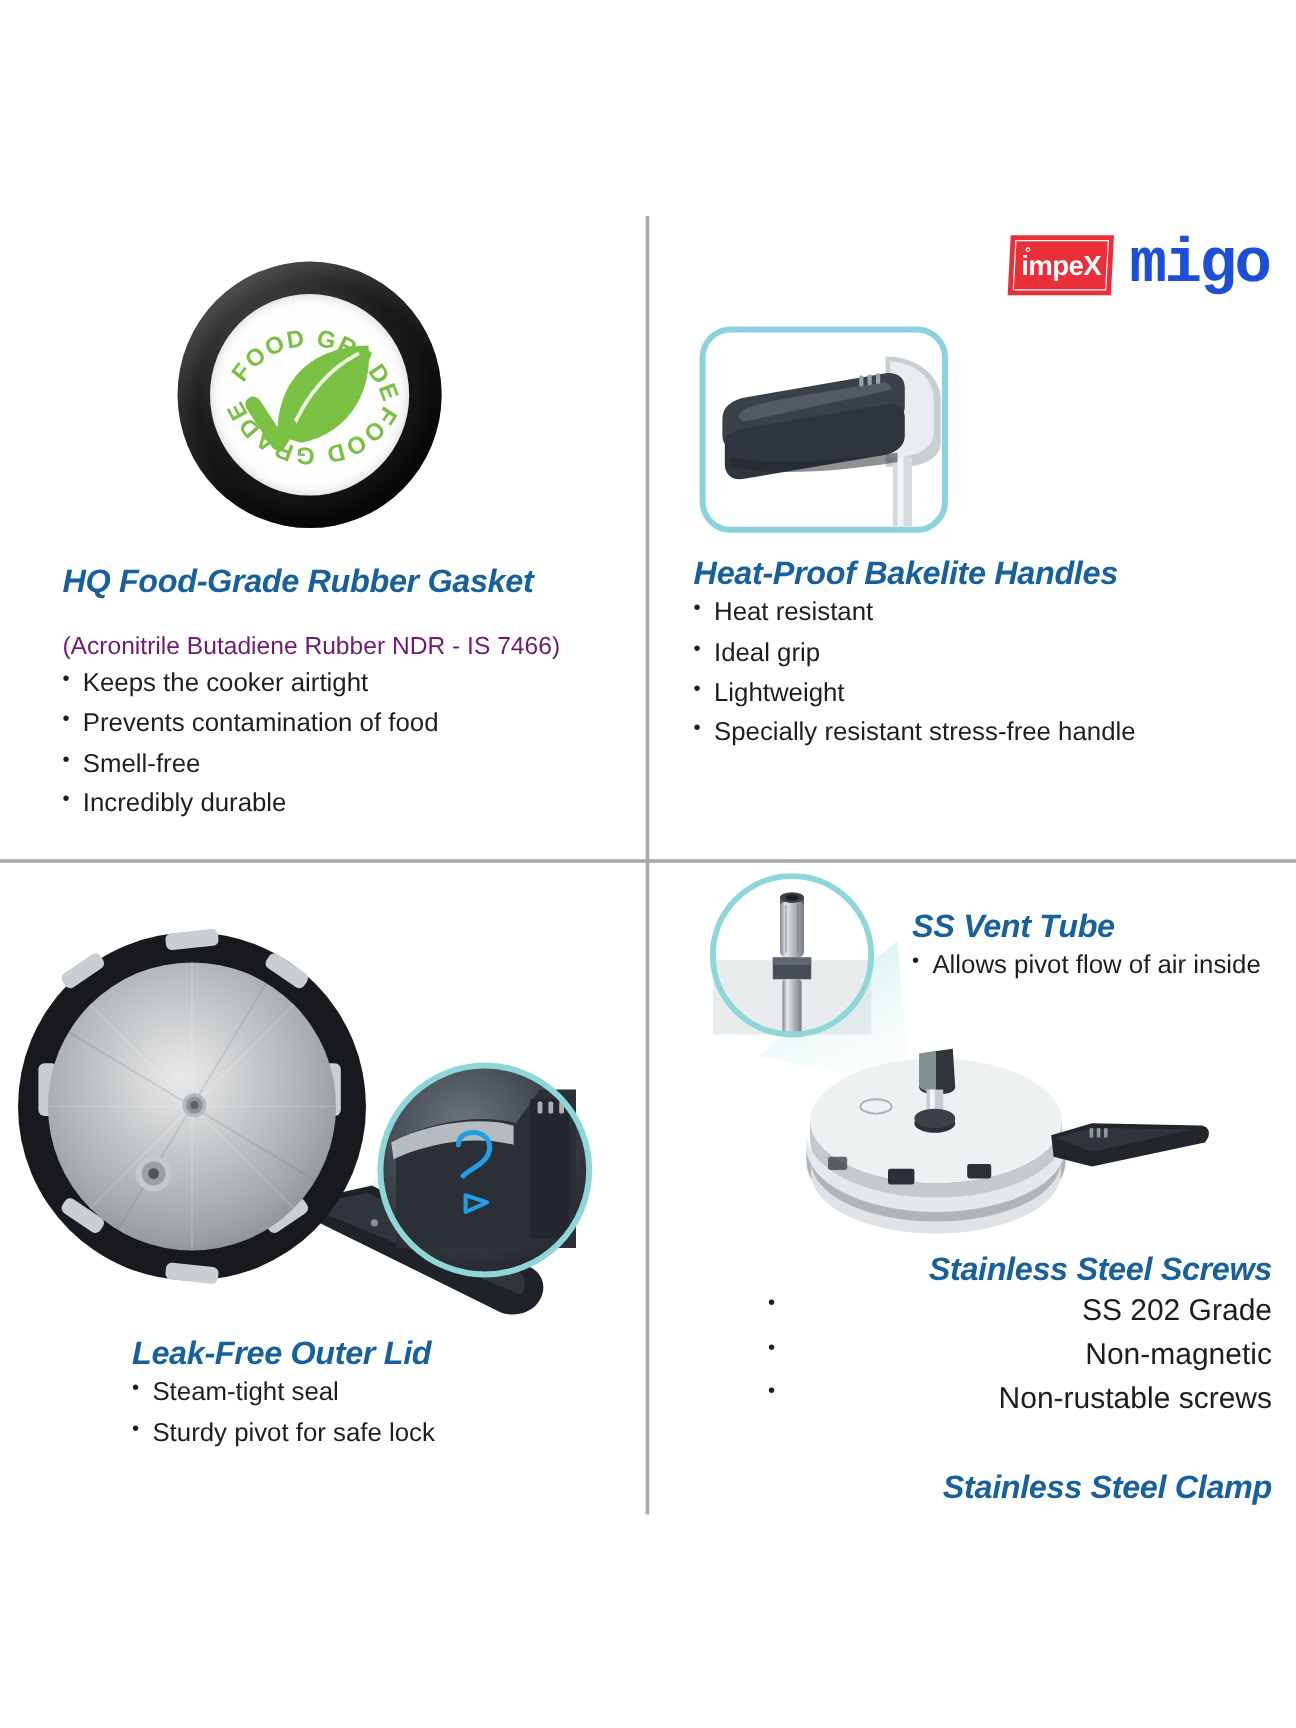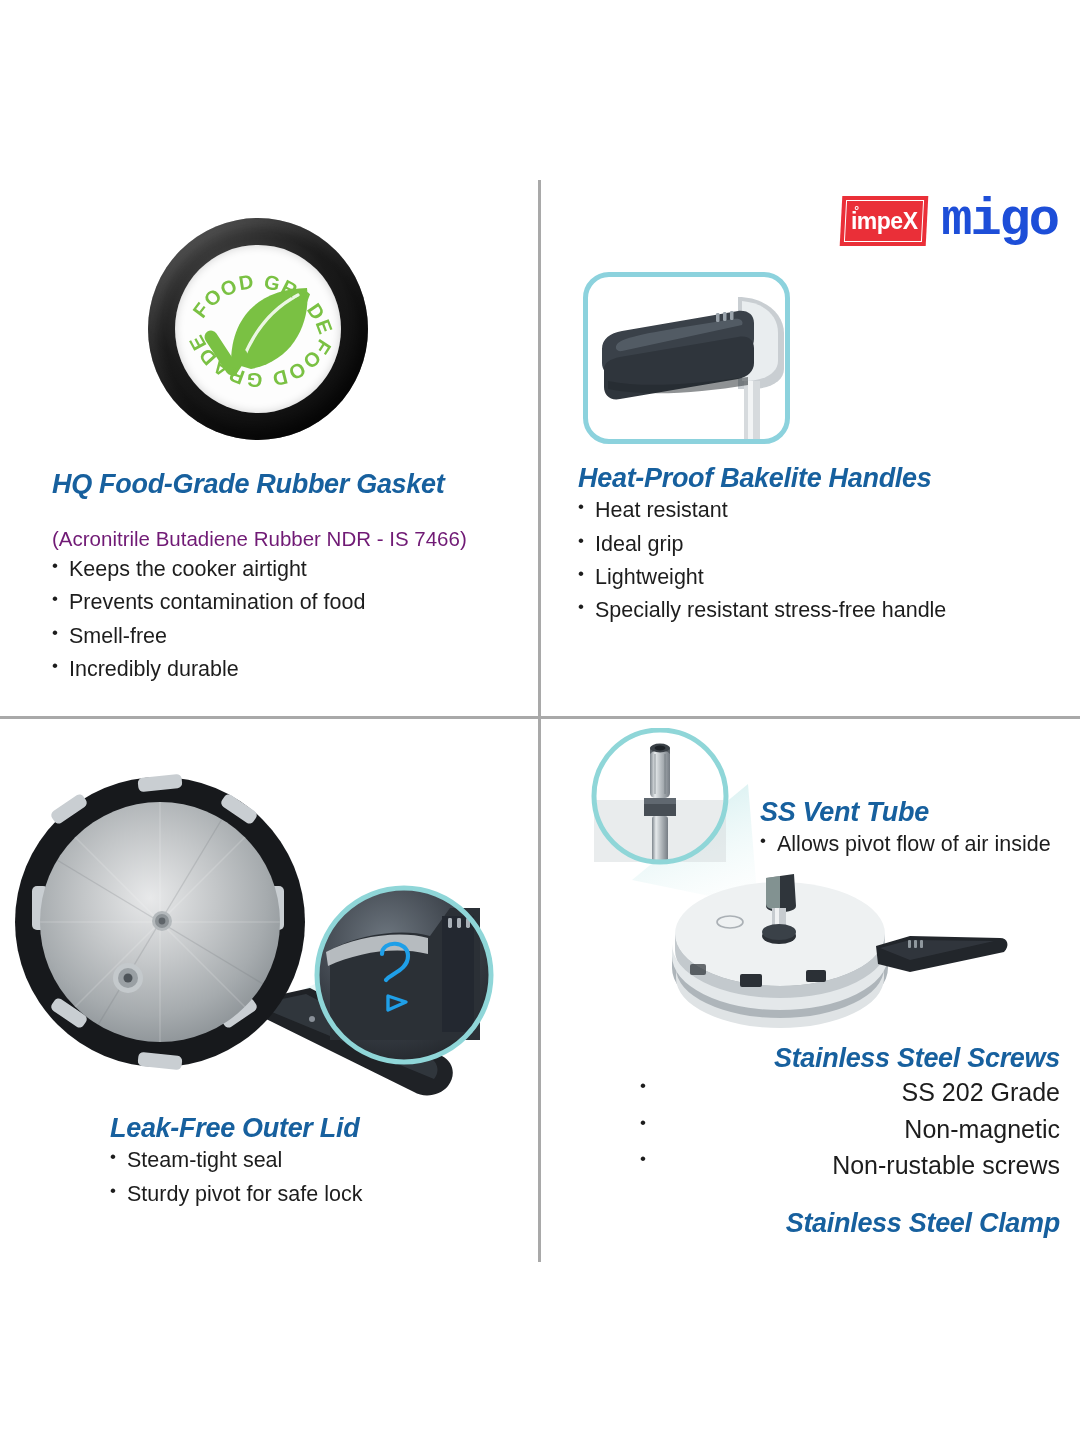--- a/index.html
+++ b/index.html
@@ -114,23 +114,23 @@
   .bl-art { position: absolute; left: 10px; top: 740px; width: 530px; height: 365px; }
   .bl-svg { position: absolute; inset: 0; }
 
   
   .br-art { position: absolute; left: 580px; top: 728px; width: 430px; height: 320px; }
   .br-svg { position: absolute; inset: 0; }
 
   .txt-tl { position: absolute; left: 52px; top: 468px; width: 470px; }
   .txt-tr { position: absolute; left: 578px; top: 462px; width: 480px; }
   .txt-bl { position: absolute; left: 110px; top: 1112px; width: 420px; }
-  .txt-br-vent { position: absolute; left: 760px; top: 796px; width: 300px; }
+  .txt-br-vent { position: absolute; left: 760px; top: 756px; width: 300px; }
   .txt-br-screws { position: absolute; left: 640px; top: 1042px; width: 420px; text-align: right; }
-  .clamp-title { margin-top: 24px; }
+  .clamp-title { margin-top: 40px; }
 </style>
 </head>
 <body>
 
 <div class="page">
 
   <div class="brand">
     <div class="impex-badge">
       <span class="impex-dot"></span>
       <span class="impex-text">impeX</span>

